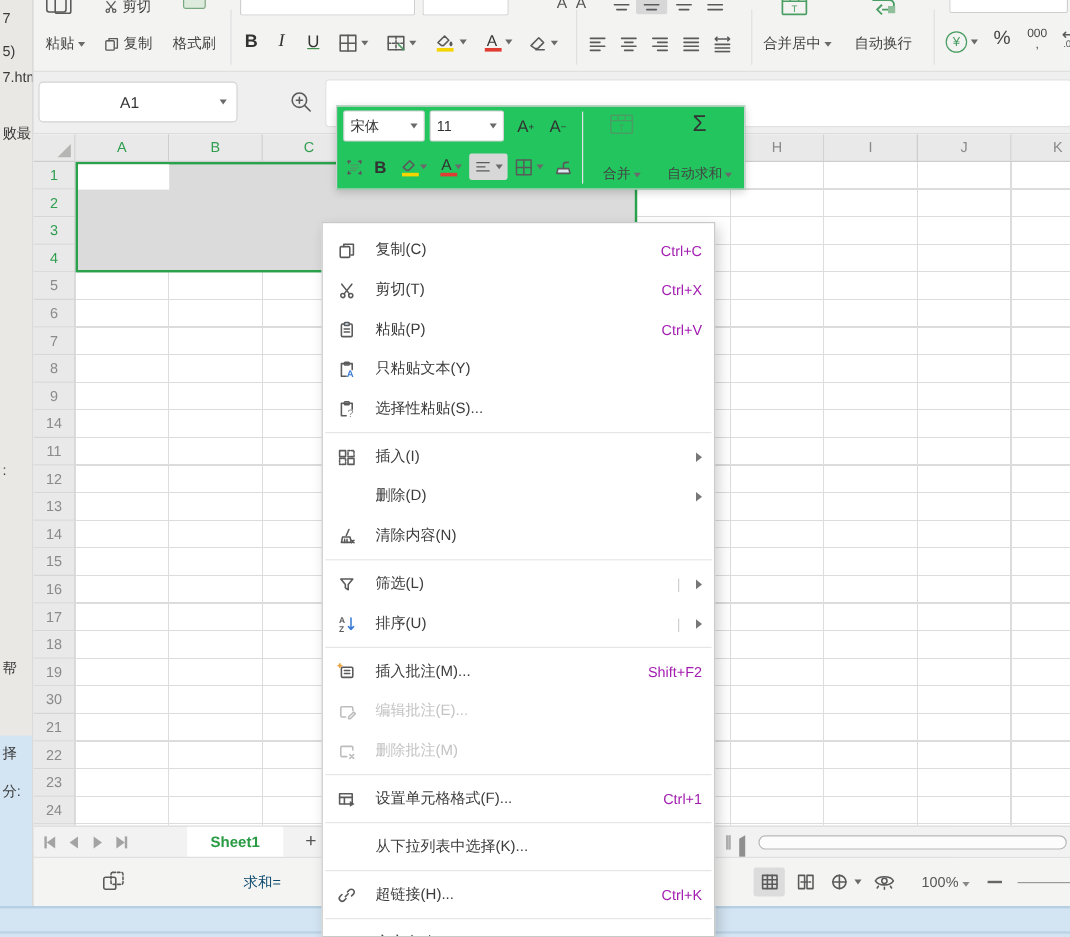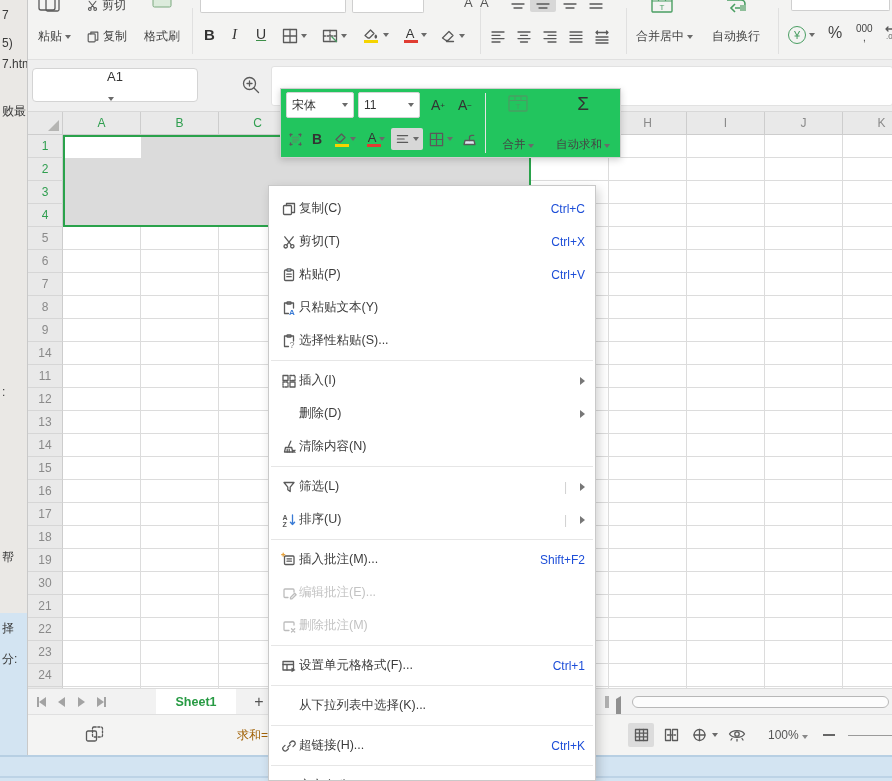--- a/index.html
+++ b/index.html
@@ -24,21 +24,21 @@
   .colorbar { position:absolute; left:2px; bottom:1px; width:14px; height:3px; }
   .cutbox { overflow:hidden; }
   .partialbox { background:#fff; border:1px solid #cfcfcf; border-top:none; border-radius:0 0 2px 2px; }
   .selpill { background:#d7d7d7; border-radius:2px; }
   .bold-b { font-weight:bold; font-size:15px; color:#333; }
   .ital-i { font-style:italic; font-family:"Liberation Serif",serif; font-size:15px; color:#333; }
   .und-u { font-size:14px; color:#333; text-decoration:underline; text-decoration-color:#3d8f49; }
 
   
   #formula-row { left:0; top:60px; width:865px; height:52px; background:#efefef; border-bottom:1px solid #d8d8d8; }
-  #name-box { position:absolute; left:4px; top:8px; width:166px; height:34px; background:#fff; border:1px solid #d4d4d4; border-radius:4px; display:flex; align-items:center;flex-direction:column; }
+  #name-box { position:absolute; left:4px; top:8px; width:166px; height:34px; background:#fff; border:1px solid #d4d4d4; border-radius:4px; display:flex; align-items:center; }
   #name-box .nb-text { flex:1; text-align:center; font-size:13px; color:#333; }
   #formula-input { position:absolute; left:243px; top:6px; width:622px; height:40px; background:#fff; border:1px solid #e2e2e2; border-radius:3px; }
   .fx { font-family:"Liberation Serif",serif; font-style:italic; font-size:15px; color:#555; }
 
   
   #grid { left:0; top:112px; width:865px; height:576px; background:#fff; }
   #corner { position:absolute; left:0; top:0; width:35px; height:23px; background:#e9e9e9; border-right:1px solid #cdcdcd; border-bottom:1px solid #cdcdcd; }
   #corner .tri { position:absolute; right:3px; bottom:3px; width:0; height:0; border-left:11px solid transparent; border-bottom:11px solid #b5b5b3; }
   #colheads { position:absolute; left:35px; top:0; height:23px; display:flex; }
   .colh { width:78px; height:23px; background:#e9e9e9; border-right:1px solid #cdcdcd; border-bottom:1px solid #cdcdcd; font-size:12px; color:#8a8a8a; display:flex; align-items:center; justify-content:center; }
@@ -61,21 +61,21 @@
   .navbar { width:2px; height:10px; background:#a3a3a3; }
   #tab-sheet1 { position:absolute; left:128px; top:0; width:80px; height:26px; background:#fff; display:flex; align-items:center; justify-content:center; font-size:12.5px; font-weight:bold; color:#279a43; }
   #add-sheet { position:absolute; left:218px; top:0; width:26px; height:26px; display:flex; align-items:center; justify-content:center; font-size:16px; color:#555; }
   #hs-track { position:absolute; left:604px; top:7px; width:257px; height:12px; border:1px solid #b8b8b8; border-radius:6px; background:#fcfcfc; }
   #hs-handle { position:absolute; left:577px; top:7px; width:4px; height:12px; border-left:2px solid #b0b0b0; border-right:2px solid #b0b0b0; }
   #hs-left { position:absolute; left:588px; top:10px; }
   .tri-l-s { width:0; height:0; border-top:3.5px solid transparent; border-bottom:3.5px solid transparent; border-right:5px solid #8f8f8f; }
 
   
   #statusbar { left:0; top:714px; width:865px; height:41px; background:#f4f4f3; border-top:1px solid #e0e0e0; }
-  #sum-label { position:absolute; left:175px; top:12px; width:65px; text-align:right; font-size:12px; color:#a16207; }
+  #sum-label { position:absolute; left:175px; top:12px; width:65px; font-size:12px; color:#0c4a6e; }
   .sbtn { position:absolute; top:8px; width:26px; height:24px; display:flex; align-items:center; justify-content:center; border-radius:2px; }
   .sbtn.active { background:#dcdcdc; }
   #zoom-label { position:absolute; left:740px; top:13px; font-size:12px; color:#555; }
   #zoom-minus { position:absolute; left:795px; top:19px; width:12px; height:2px; background:#666; }
   #zoom-track { position:absolute; left:820px; top:19.5px; width:45px; height:1.5px; background:#9a9a9a; }
 
   
   #blue-strip { left:0; top:755px; width:892px; height:26px; background:#d3e4f2; border-top:2px solid #b7cfe3; }
   #blue-line { left:0; top:776px; width:892px; height:2px; background:#bdd3e6; }
 
@@ -85,23 +85,23 @@
   .mt-combo .spacer { flex:1; }
   .mt-btn { position:absolute; display:flex; align-items:center; justify-content:center; color:#333; }
   .mt-big { position:absolute; top:3px; height:62px; display:flex; flex-direction:column; align-items:center; justify-content:space-between; padding:2px 0; font-size:11.5px; color:#444; }
   .afont { font-size:14px; color:#333; }
   .afont sup { font-size:8px; }
 
   
   #context-menu { left:268px; top:185px; width:328px; height:596px; background:#fff; border:1px solid #c9c9c9; box-shadow:3px 4px 10px rgba(0,0,0,.18); z-index:6; padding-top:6px; overflow:hidden; }
   .menu-item { height:33px; display:flex; align-items:center; padding:0 10px 0 12px; font-size:12.5px; color:#3c3c3c; }
   .menu-item .mi-icon { width:18px; height:16px; flex:0 0 18px; }
-  .menu-item .mi-label { }
+  .menu-item .mi-label { margin-left:14px; }
   .menu-item .mi-fill { flex:1; }
-  .menu-item .mi-short { font-size:12px; color:#1d4ed8; }
+  .menu-item .mi-short { font-size:12px; color:#a21caf; }
   .menu-item .mi-split { color:#d0d0d0; margin-right:7px; font-size:12px; }
   .menu-item .mi-arrow { width:0; height:0; border-top:4px solid transparent; border-bottom:4px solid transparent; border-left:5px solid #777; margin-left:6px; }
   .menu-item.disabled { color:#c3c3c3; }
   .menu-item.disabled .mi-icon { opacity:.4; }
   .menu-sep { height:1px; background:#e6e6e6; margin:3px 2px; }
 
   svg { display:block; }
   .g-ic { stroke:#5a5a5a; fill:none; stroke-width:1.3; stroke-linecap:round; stroke-linejoin:round; }
 </style>
 </head>

